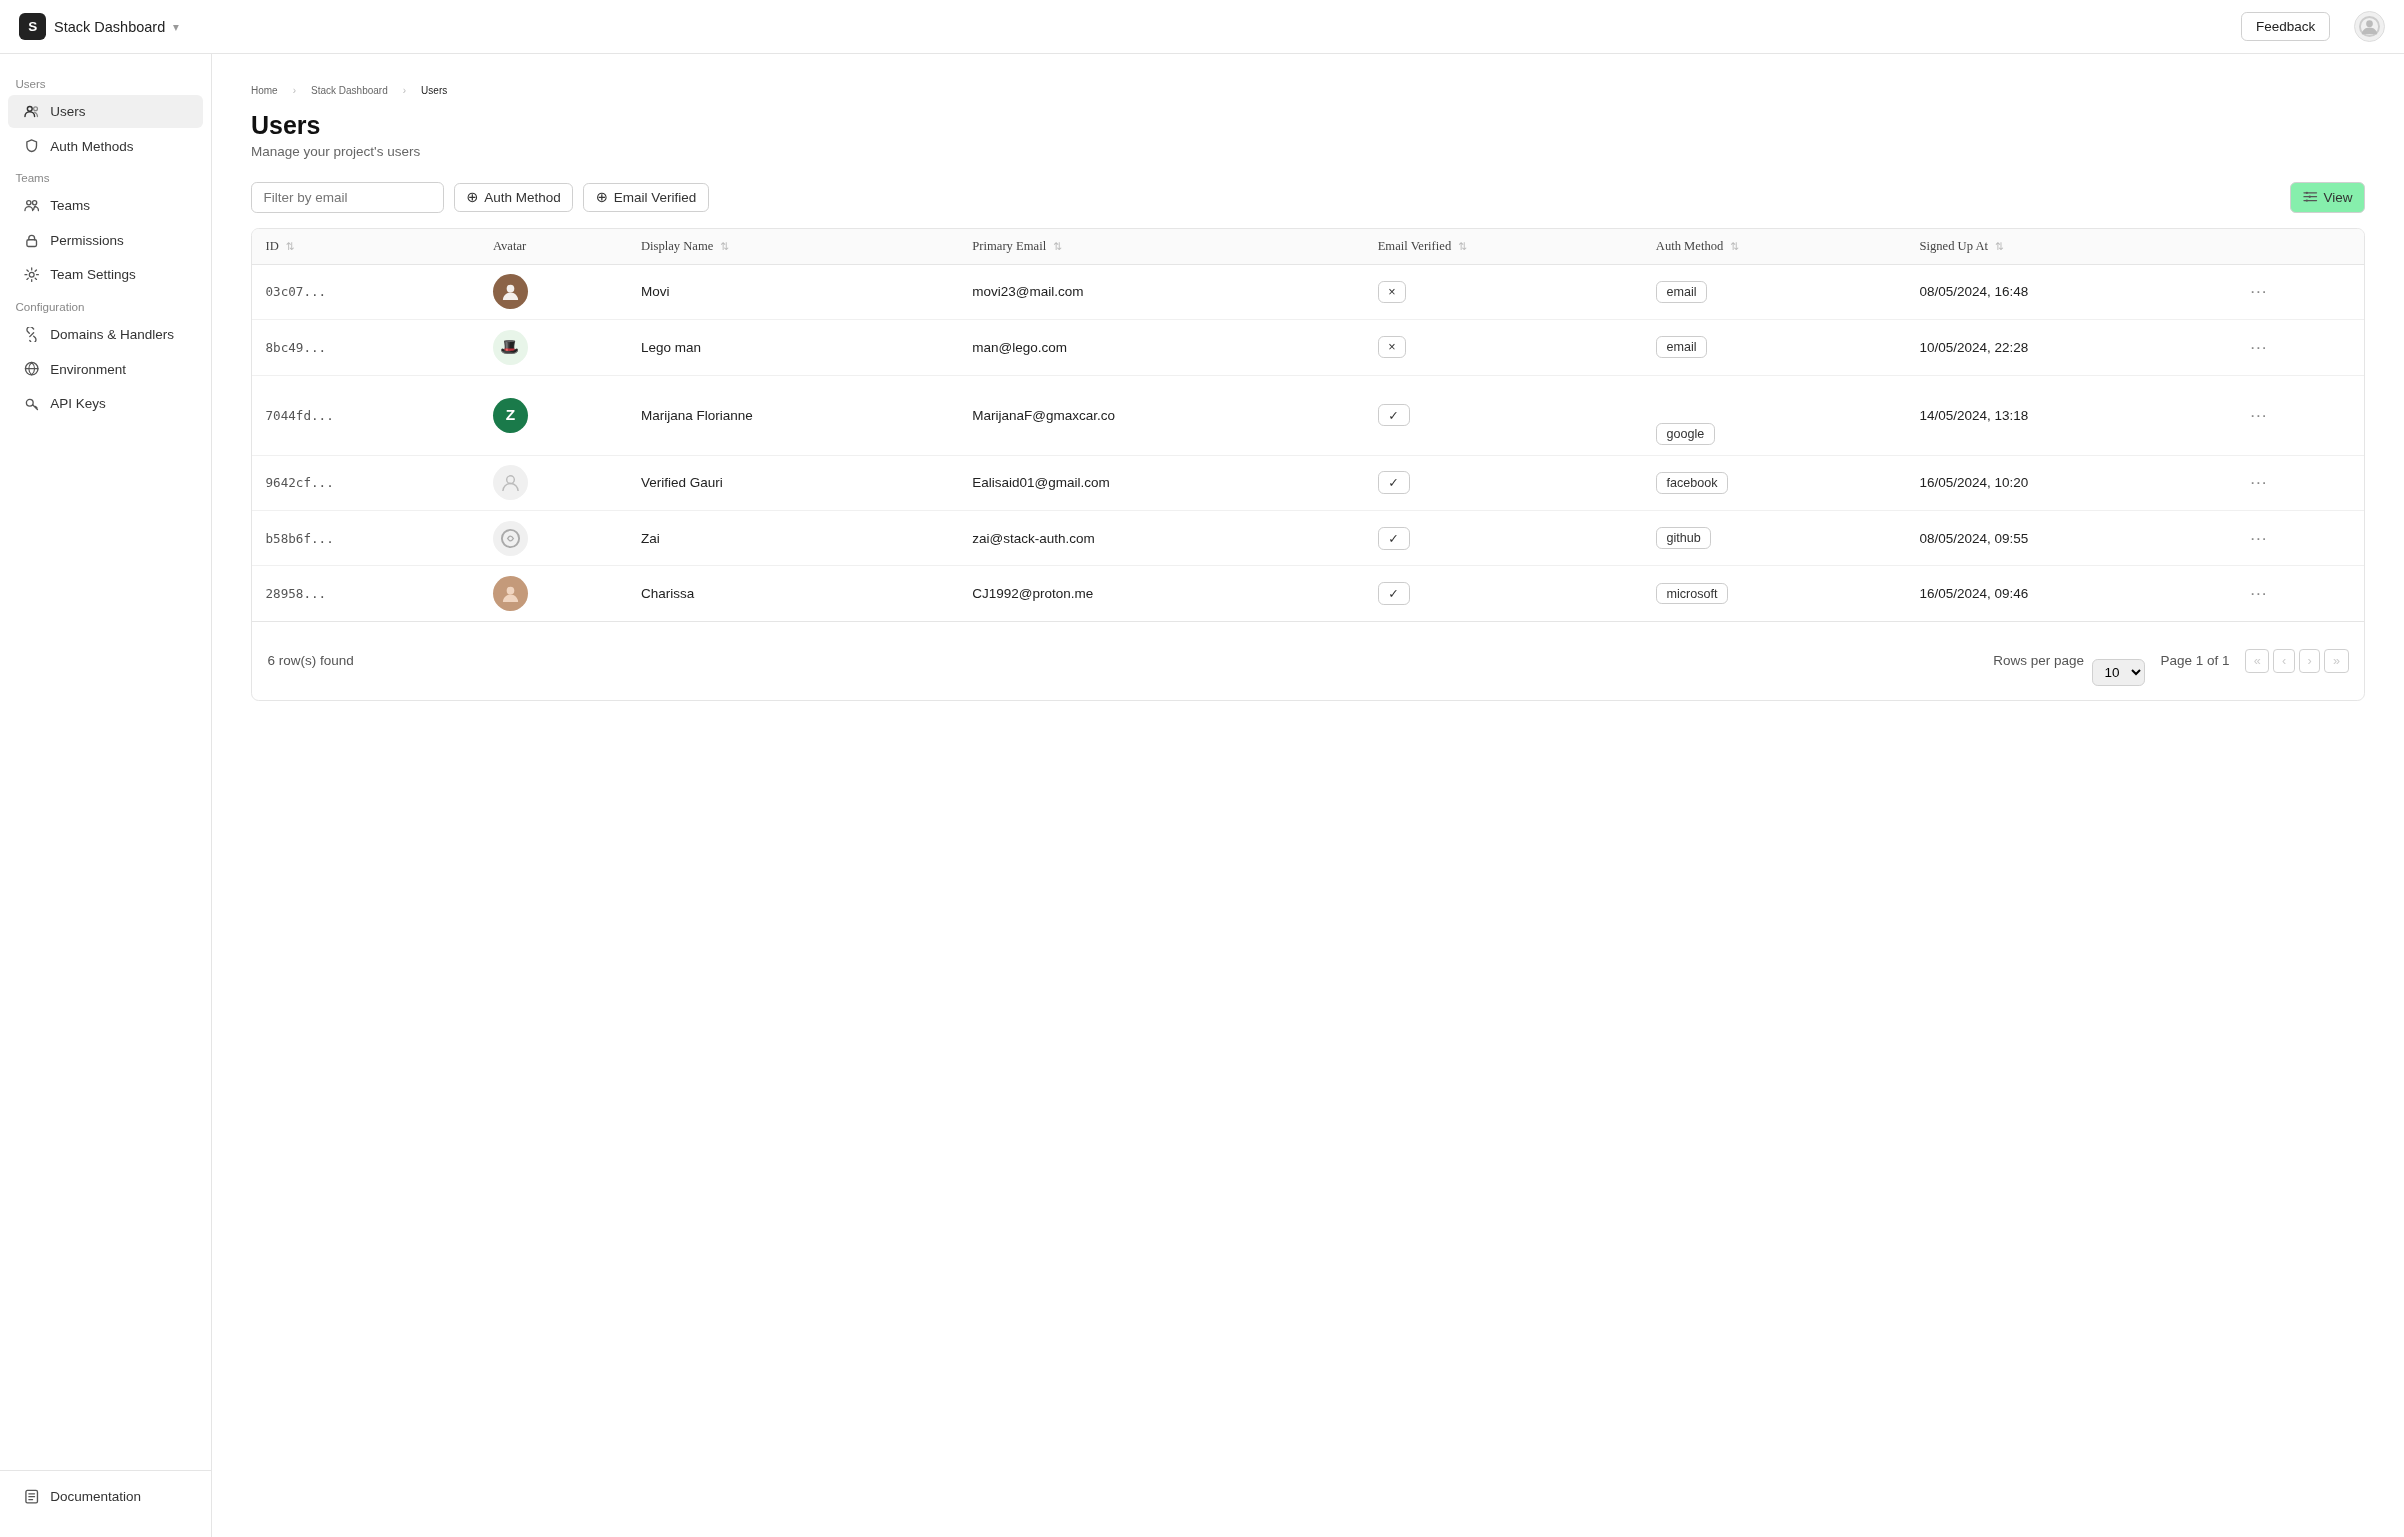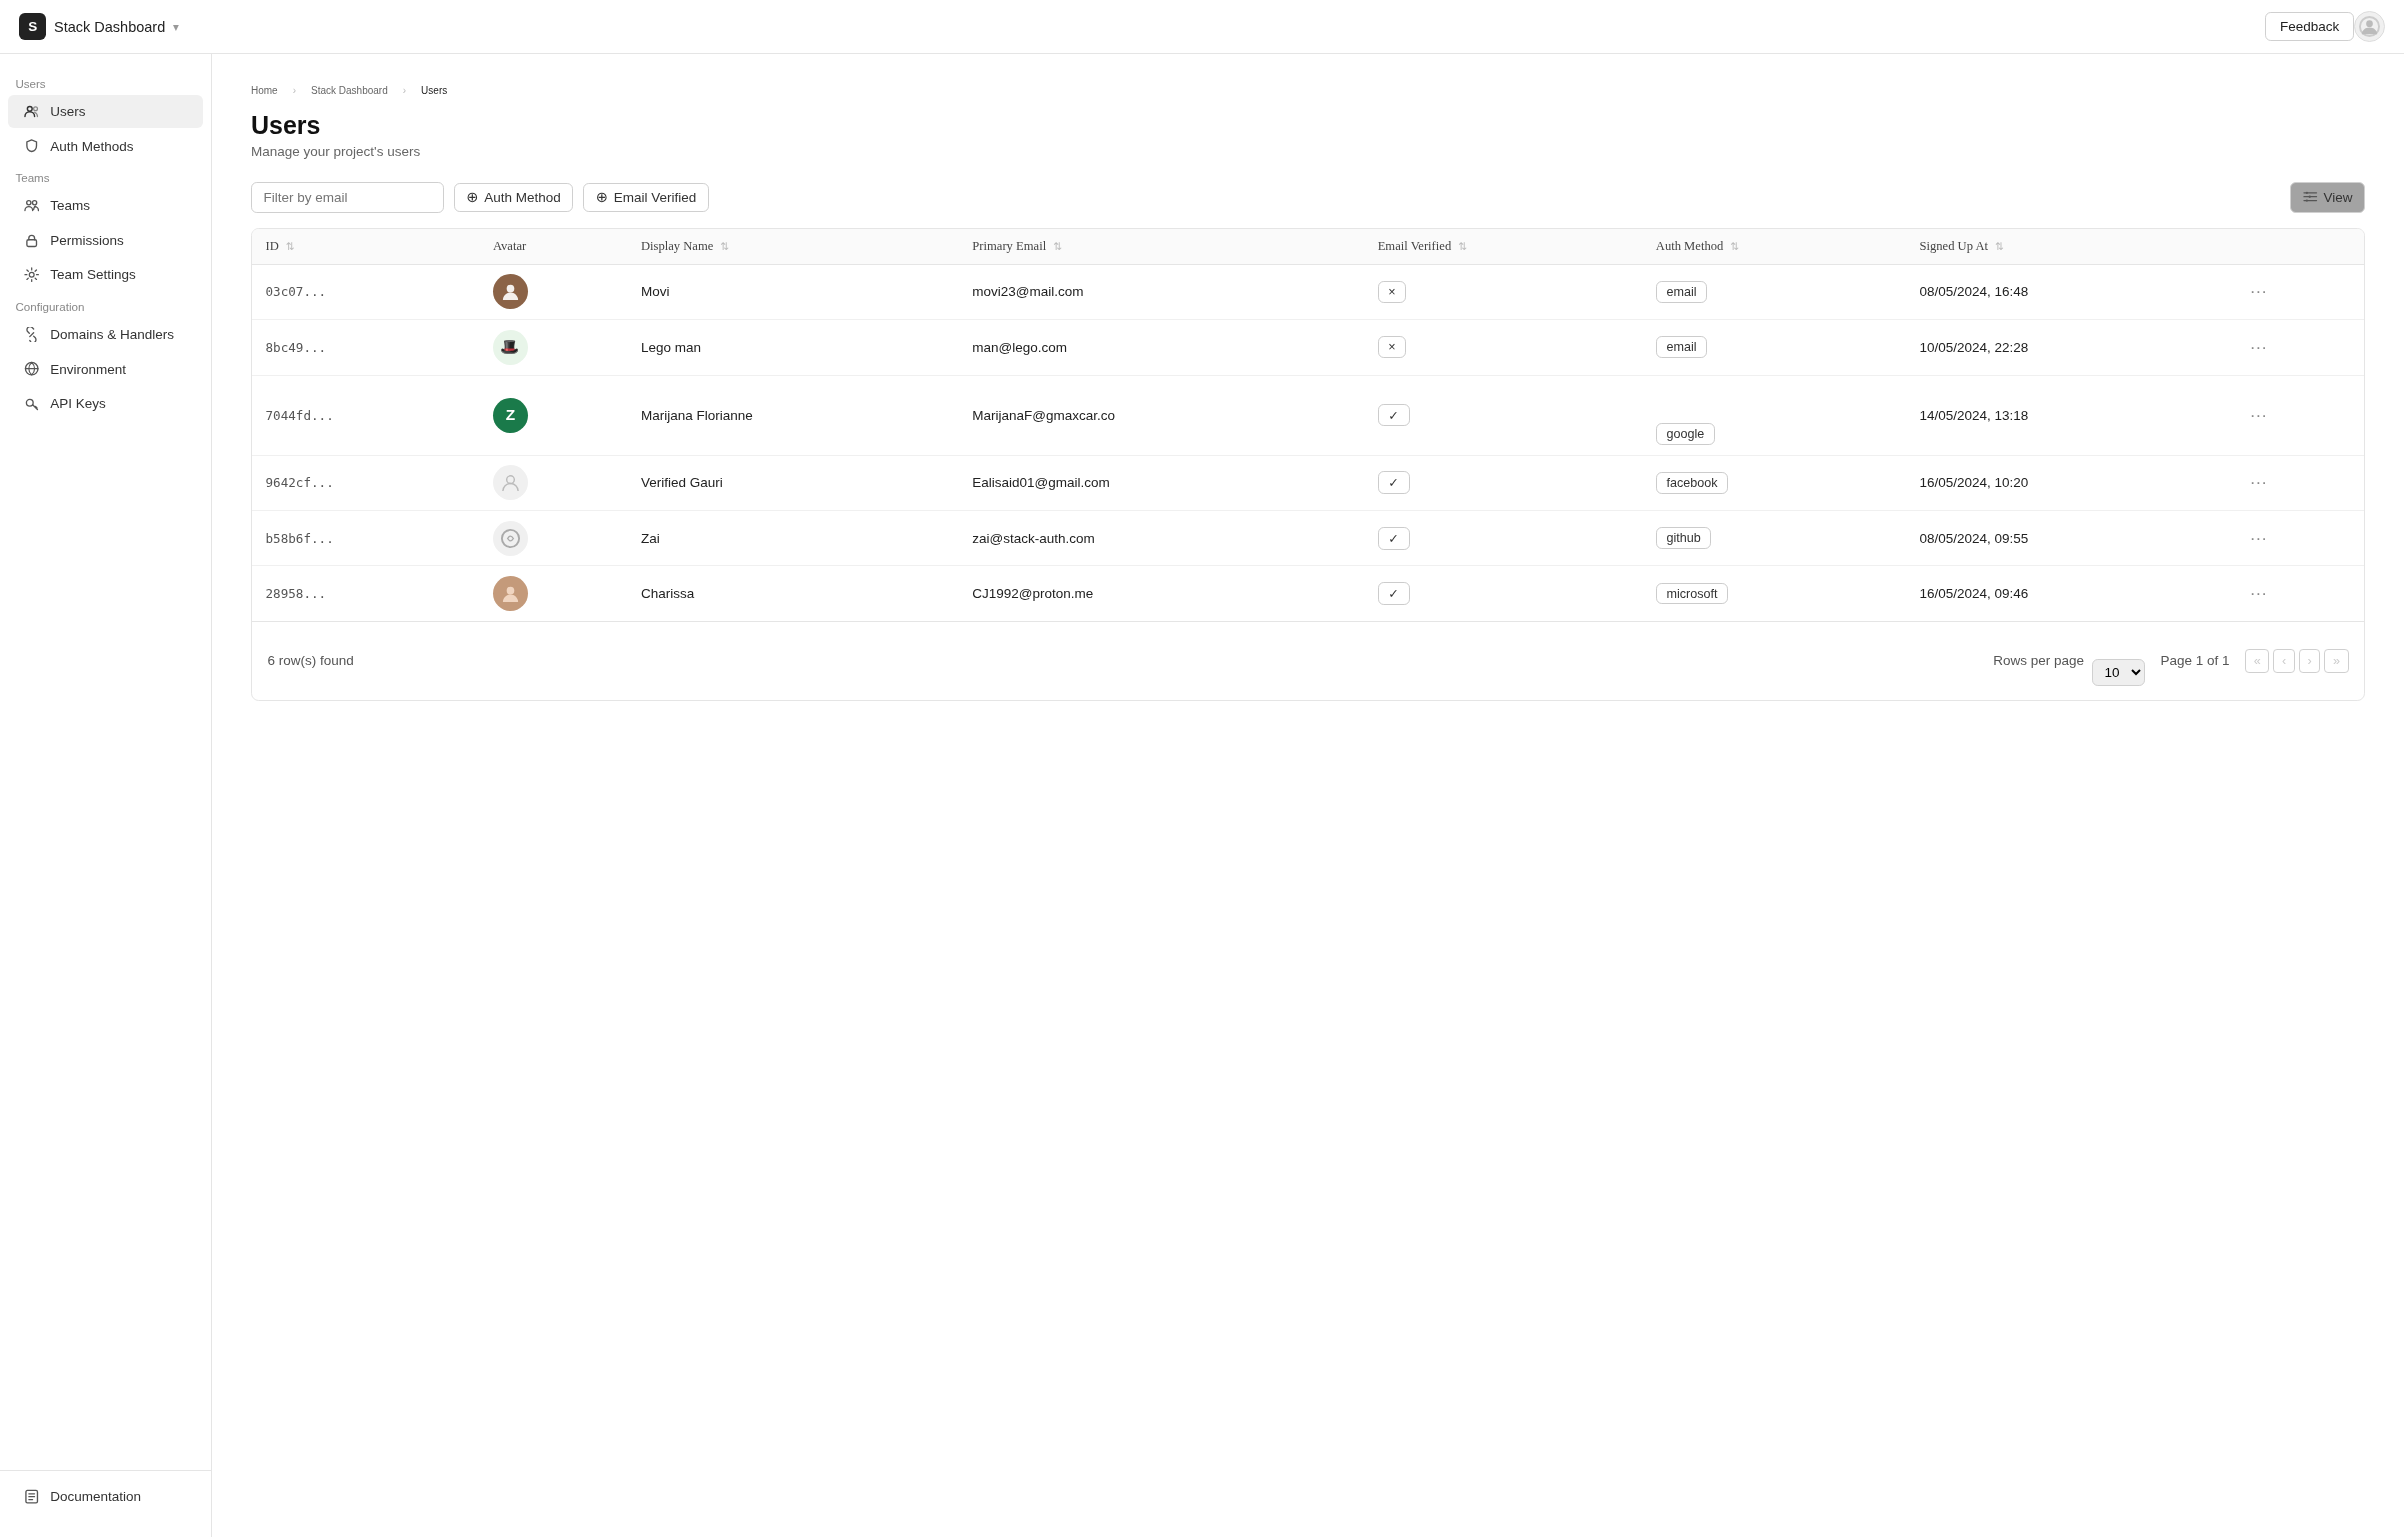--- a/index.html
+++ b/index.html
@@ -4,21 +4,21 @@
   <style>
     * { box-sizing: border-box; margin: 0; padding: 0; }
     body { font-family: -apple-system, BlinkMacSystemFont, 'Segoe UI', sans-serif; font-size: 13.5px; background: #fff; color: #111; display: flex; flex-direction: column; height: 100vh; }
 
     
     .topbar { display: flex; align-items: center; justify-content: space-between; padding: 0 19.3px; height: 54px; border-bottom: 1px solid #e5e5e5; flex-shrink: 0; }
     .topbar-left { display: flex; align-items: center; gap: 7.7px; }
     .topbar-logo { width: 27px; height: 27px; background: #222; border-radius: 5.8px; display: flex; align-items: center; justify-content: center; color: #fff; font-weight: 700; font-size: 13.5px; }
     .topbar-title { font-weight: 500; font-size: 14.5px; color: #222; }
     .topbar-chevron { color: #999; font-size: 11.6px; }
-    .topbar-right { display: flex; align-items: center; gap: 0; }
+    .topbar-right { display: flex; align-items: center; gap: 24px; }
     .feedback-btn { border: 1px solid #d0d0d0; background: #fff; border-radius: 5.8px; padding: 5.8px 13.5px; font-size: 13.5px; cursor: pointer; color: #222; }
     .avatar-circle { width: 31px; height: 31px; border-radius: 50%; border: 1.9px solid #ddd; display: flex; align-items: center; justify-content: center; overflow: hidden; background: #f0f0f0; }
 
     
     .layout { display: flex; flex: 1; overflow: hidden; }
 
     
     .sidebar { width: 212px; border-right: 1px solid #e5e5e5; padding: 15.4px 0; display: flex; flex-direction: column; flex-shrink: 0; overflow-y: auto; }
     .sidebar-section-label { font-size: 11.6px; color: #888; padding: 7.7px 15.4px 3.9px; font-weight: 500; }
     .sidebar-item { display: flex; align-items: center; gap: 9.7px; padding: 7.7px 15.4px; cursor: pointer; border-radius: 5.8px; margin: 1px 7.7px; color: #333; font-size: 13.5px; }
@@ -28,21 +28,21 @@
 
     
     .main { flex: 1; overflow-y: auto; padding: 31px 39px; }
     .page-title { font-size: 25px; font-weight: 700; color: #111; margin-bottom: 3.9px; }
     .page-subtitle { font-size: 13.5px; color: #666; margin-bottom: 23px; }
 
     
     .toolbar { display: flex; align-items: center; gap: 9.7px; margin-bottom: 15.4px; }
     .filter-input { border: 1px solid #d0d0d0; border-radius: 5.8px; padding: 6.8px 11.6px; font-size: 13.5px; width: 193px; outline: none; color: #999; }
     .filter-btn { display: flex; align-items: center; gap: 5.8px; border: 1px solid #d0d0d0; background: #fff; border-radius: 5.8px; padding: 5.8px 11.6px; font-size: 13.5px; cursor: pointer; color: #333; }
-    .view-btn { display: flex; align-items: center; gap: 5.8px; border: 1px solid #d0d0d0; background: #a3a3a3; border-radius: 5.8px; padding: 5.8px 11.6px; font-size: 13.5px; cursor: pointer; color: #333; margin-left: auto; }
+    .view-btn { display: flex; align-items: center; gap: 5.8px; border: 1px solid #d0d0d0; background: #86efac; border-radius: 5.8px; padding: 5.8px 11.6px; font-size: 13.5px; cursor: pointer; color: #333; margin-left: auto; }
 
     
     .table-container { border: 1px solid #e5e5e5; border-radius: 7.7px; overflow: hidden; }
     table { width: 100%; border-collapse: collapse; }
     thead tr { background: #fafafa; }
     th { padding: 9.7px 13.5px; text-align: left; font-size: 12.6px; font-weight: 500; color: #444; border-bottom: 1px solid #e5e5e5; white-space: nowrap; font-family: Liberation Serif, serif; }
     th .sort-icon { color: #bbb; margin-left: 3.9px; font-size: 10.6px; }
     td { padding: 9.7px 13.5px; border-bottom: 1px solid #f0f0f0; font-size: 13.5px; color: #222; vertical-align: middle; }
     tr:last-child td { border-bottom: none; }
     .avatar-cell { width: 35px; height: 35px; border-radius: 50%; overflow: hidden; background: #ddd; display: flex; align-items: center; justify-content: center; font-size: 15.4px; }

